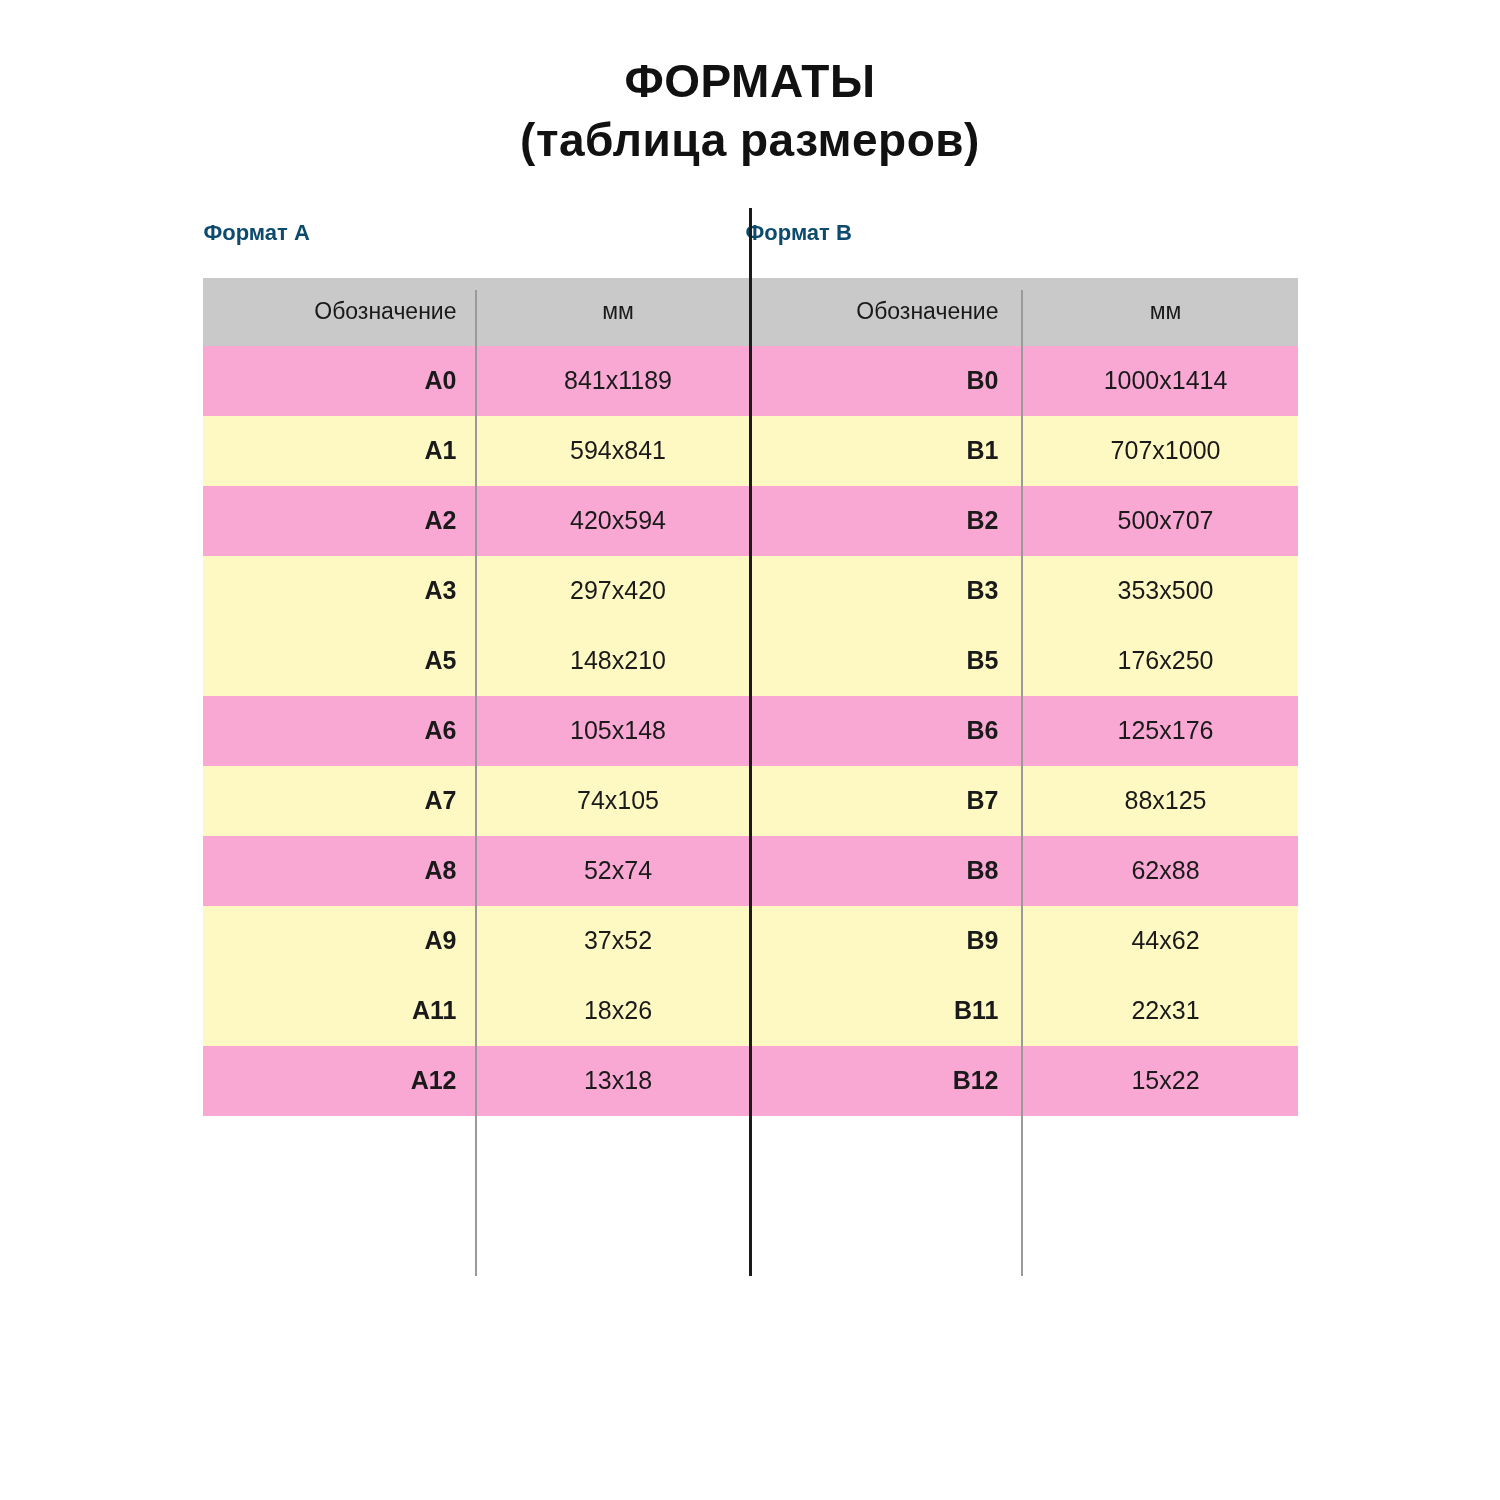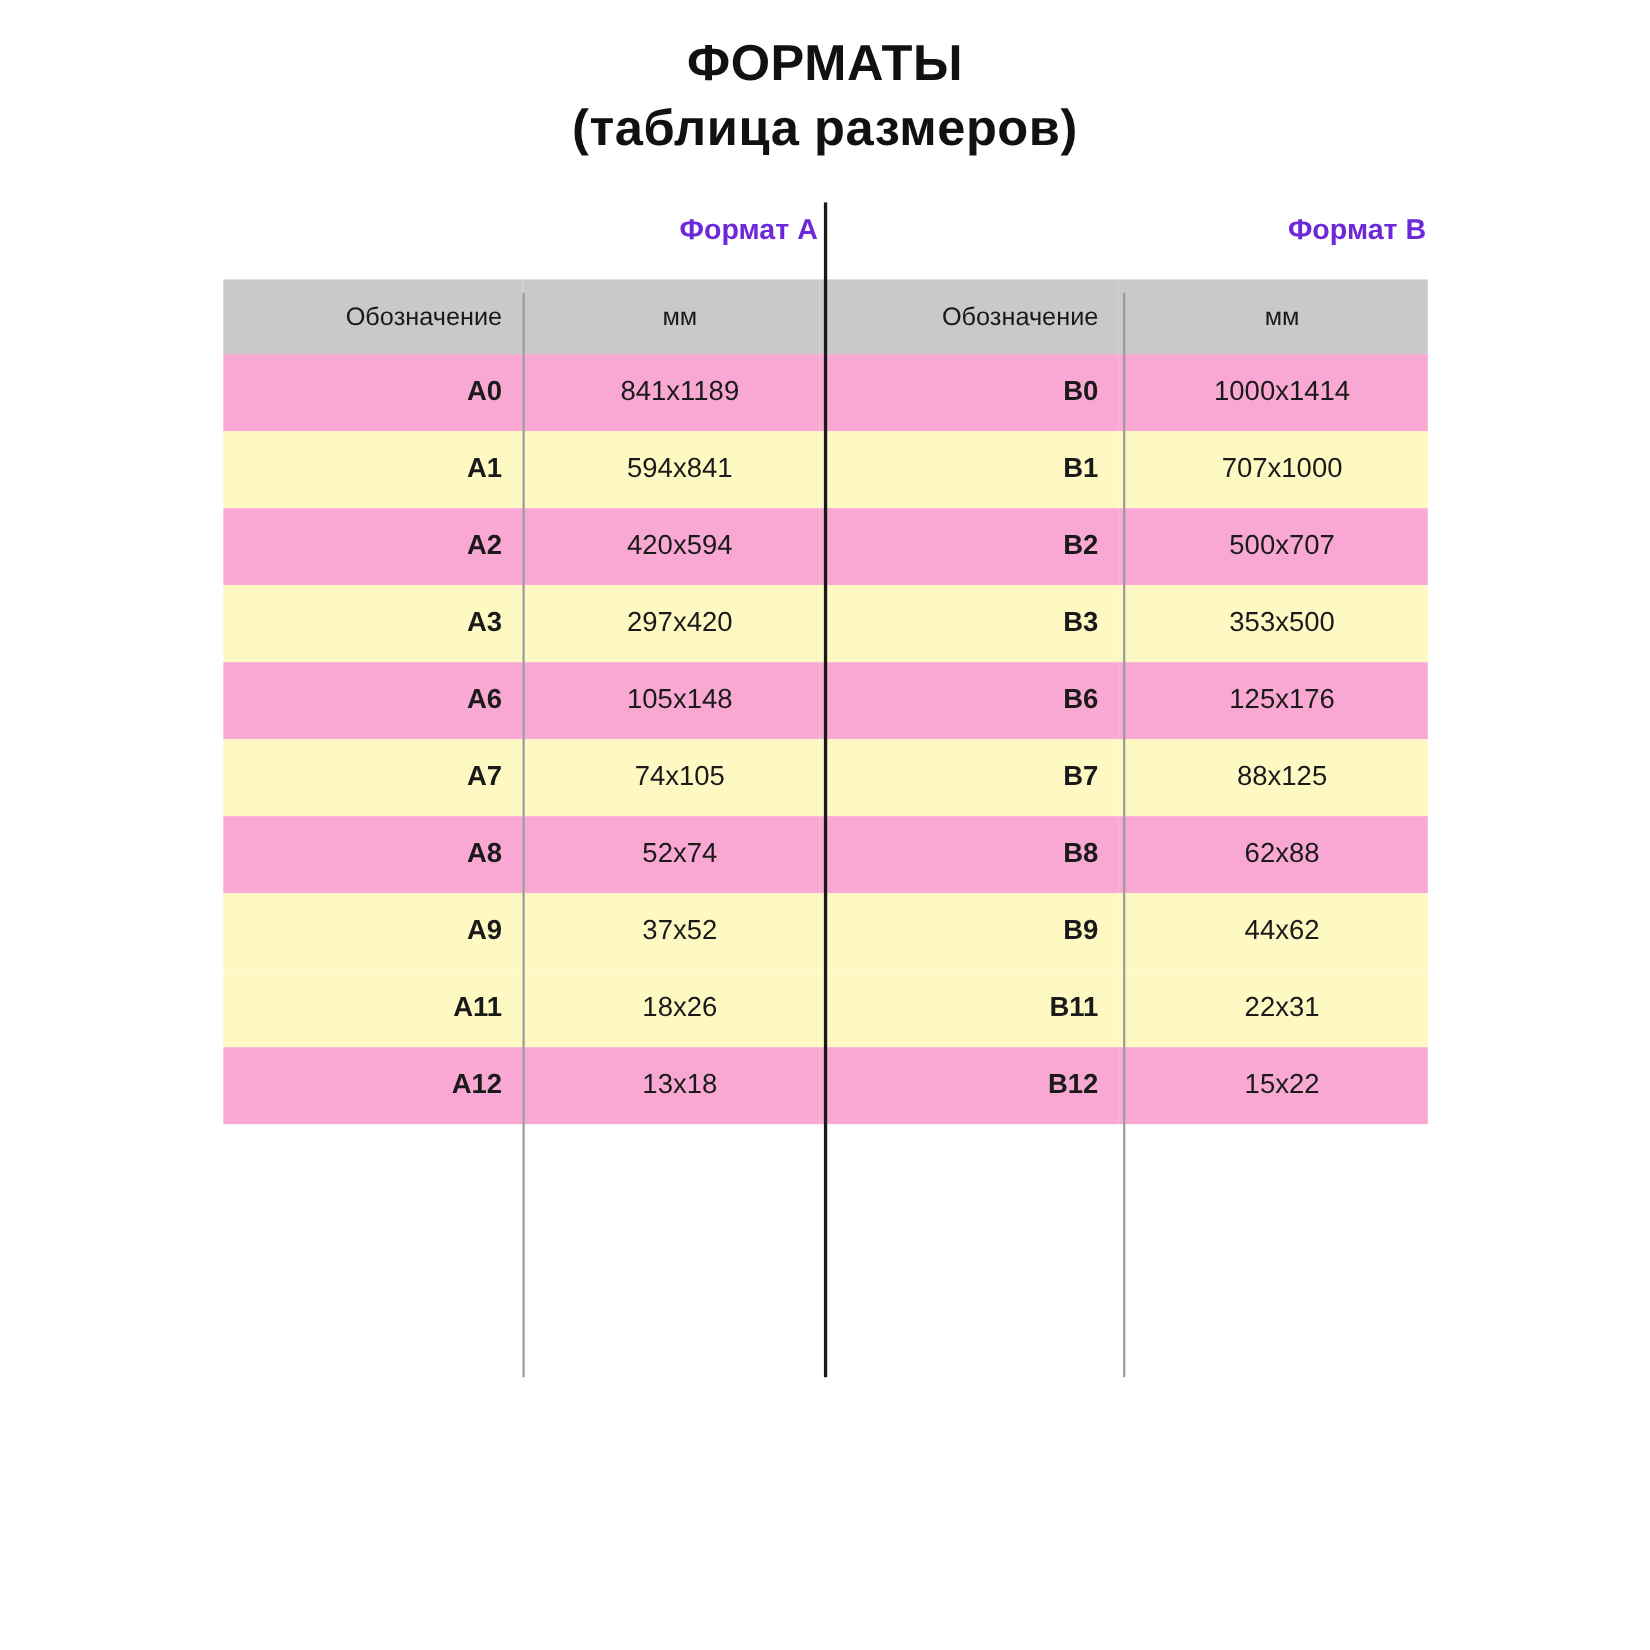--- a/index.html
+++ b/index.html
@@ -17,21 +17,21 @@
 
   .page {
     position: relative;
     width: 1500px;
     height: 1500px;
     box-sizing: border-box;
   }
 
   .title-block {
     text-align: center;
-    padding-top: 28px;
+    padding-top: 52px;
   }
   .title-line {
     font-size: 46px;
     font-weight: bold;
     letter-spacing: 0.5px;
     line-height: 1.28;
     color: #111111;
   }
 
   .table-wrap {
@@ -48,26 +48,26 @@
   }
 
   table.formats col.c-a-code { width: 272px; }
   table.formats col.c-a-mm   { width: 270px; }
   table.formats col.c-b-code { width: 272px; }
   table.formats col.c-b-mm   { width: 281px; }
 
   table.formats tr.group-head td {
     border: none;
     background: #ffffff;
-    font-size: 26px;
+    font-size: 22px;
     font-weight: bold;
-    text-align: right;
+    text-align: left;
     padding-bottom: 22px;
     padding-top: 2px;
-    color: #6d28d9;
+    color: #0c4a6e;
   }
 
   table.formats tr.col-head td {
     background: #c9c9c9;
     font-size: 23px;
     font-weight: normal;
     color: #1a1a1a;
     height: 68px;
     vertical-align: middle;
   }
@@ -176,20 +176,26 @@
             <td class="mm a-cell">420x594</td>
             <td class="code b-cell">B2</td>
             <td class="mm b-cell">500x707</td>
           </tr>
           <tr class="shade">
             <td class="code a-cell">A3</td>
             <td class="mm a-cell">297x420</td>
             <td class="code b-cell">B3</td>
             <td class="mm b-cell">353x500</td>
           </tr>
+          <tr class="shade">
+            <td class="code a-cell">A5</td>
+            <td class="mm a-cell">148x210</td>
+            <td class="code b-cell">B5</td>
+            <td class="mm b-cell">176x250</td>
+          </tr>
           <tr class="plain">
             <td class="code a-cell">A6</td>
             <td class="mm a-cell">105x148</td>
             <td class="code b-cell">B6</td>
             <td class="mm b-cell">125x176</td>
           </tr>
           <tr class="shade">
             <td class="code a-cell">A7</td>
             <td class="mm a-cell">74x105</td>
             <td class="code b-cell">B7</td>

